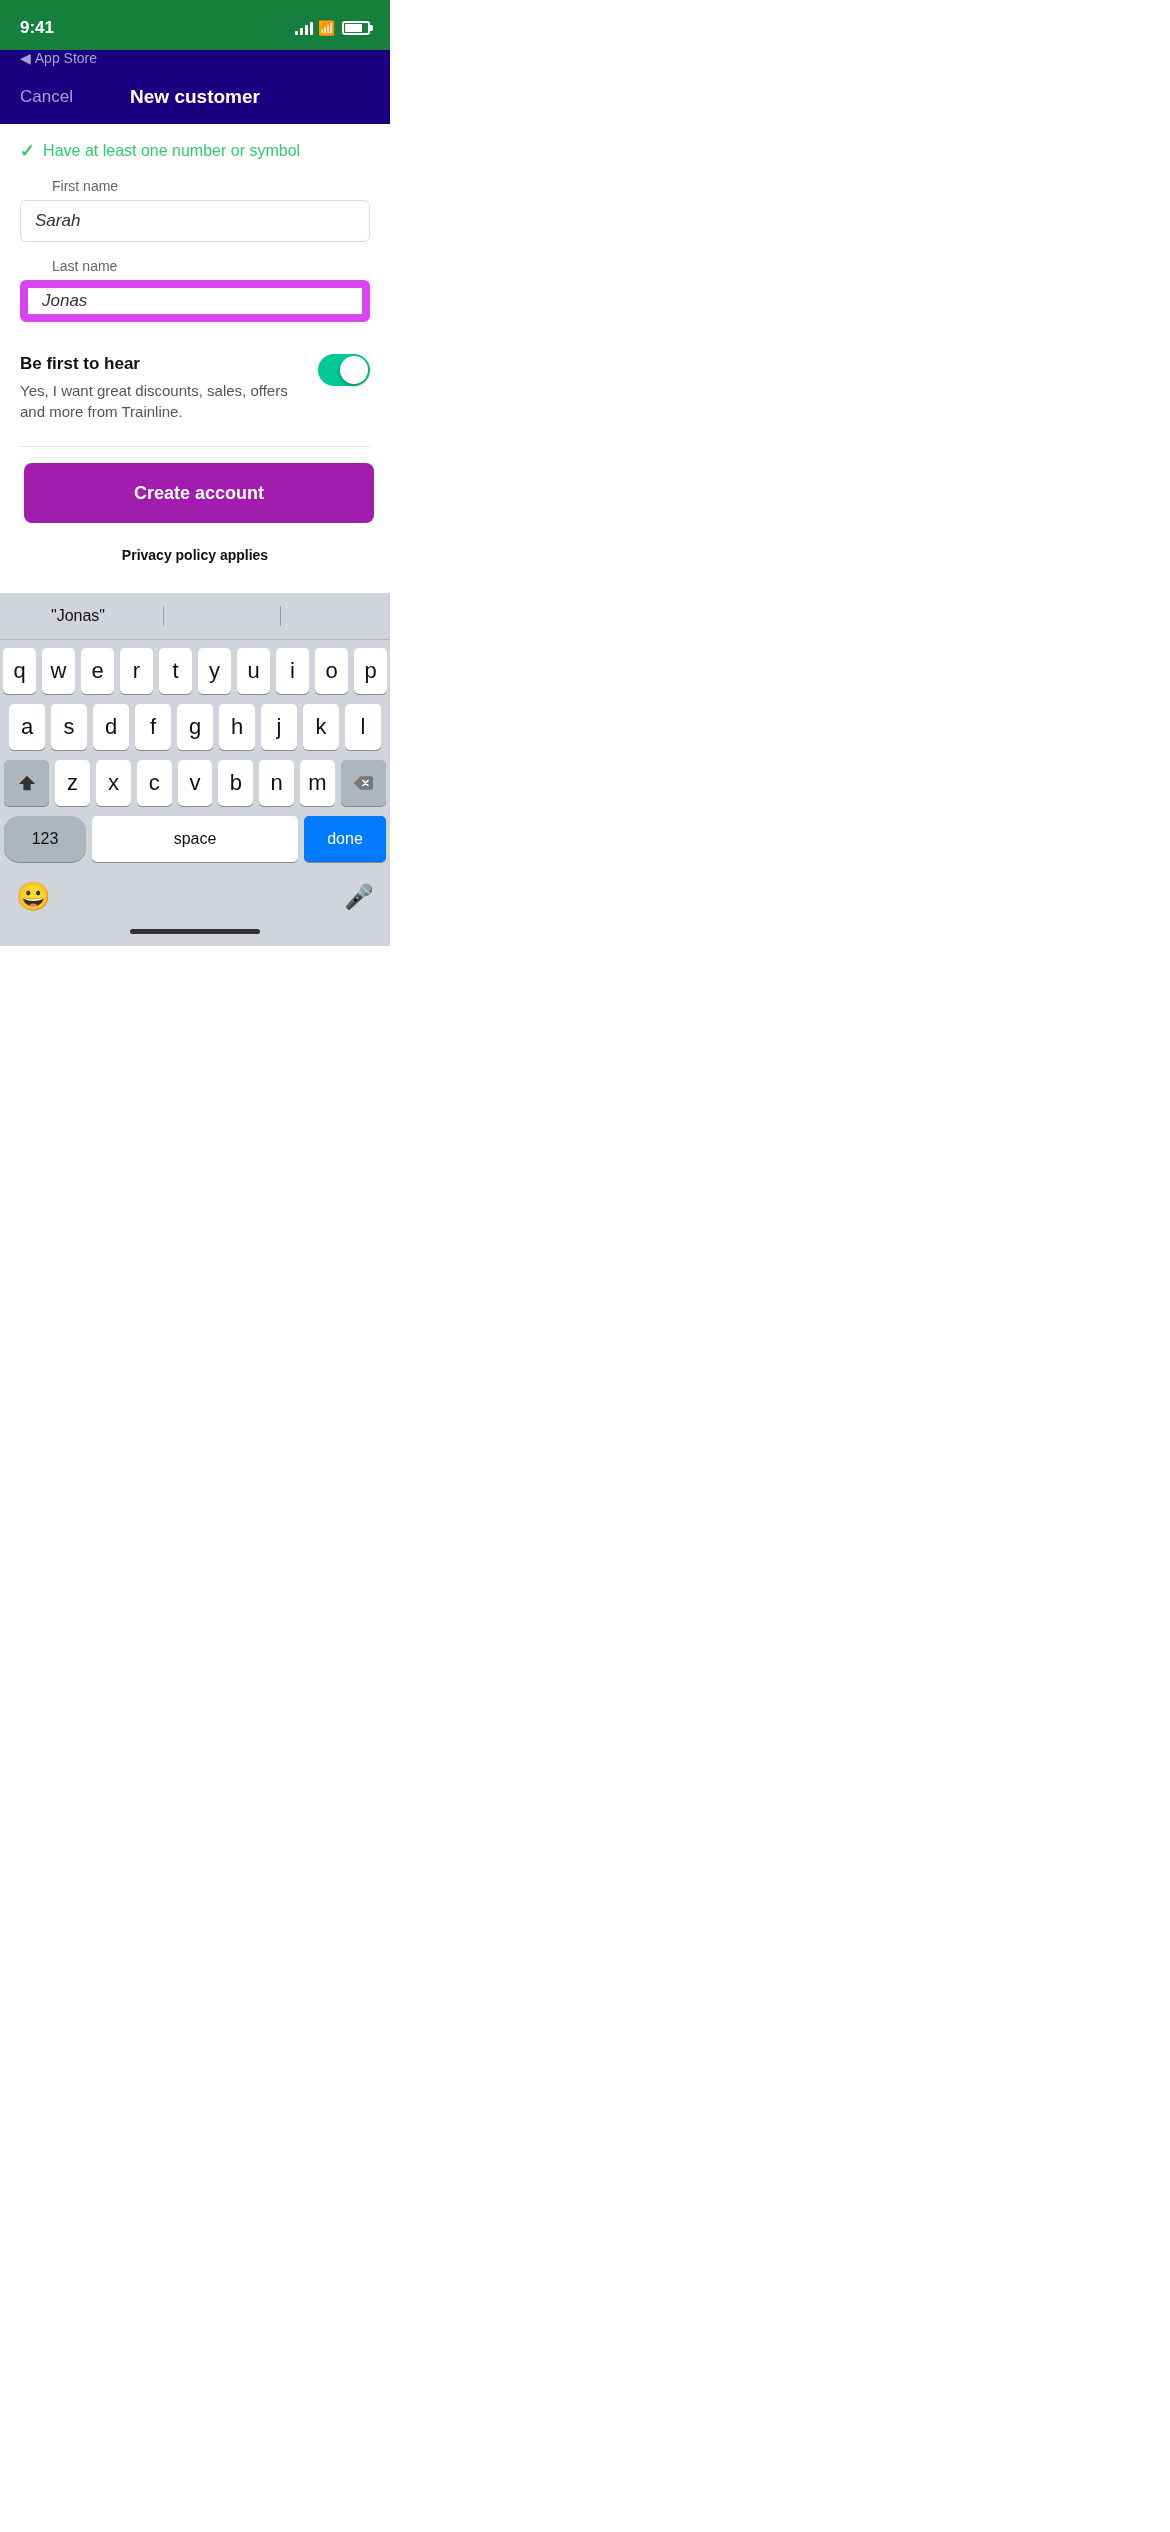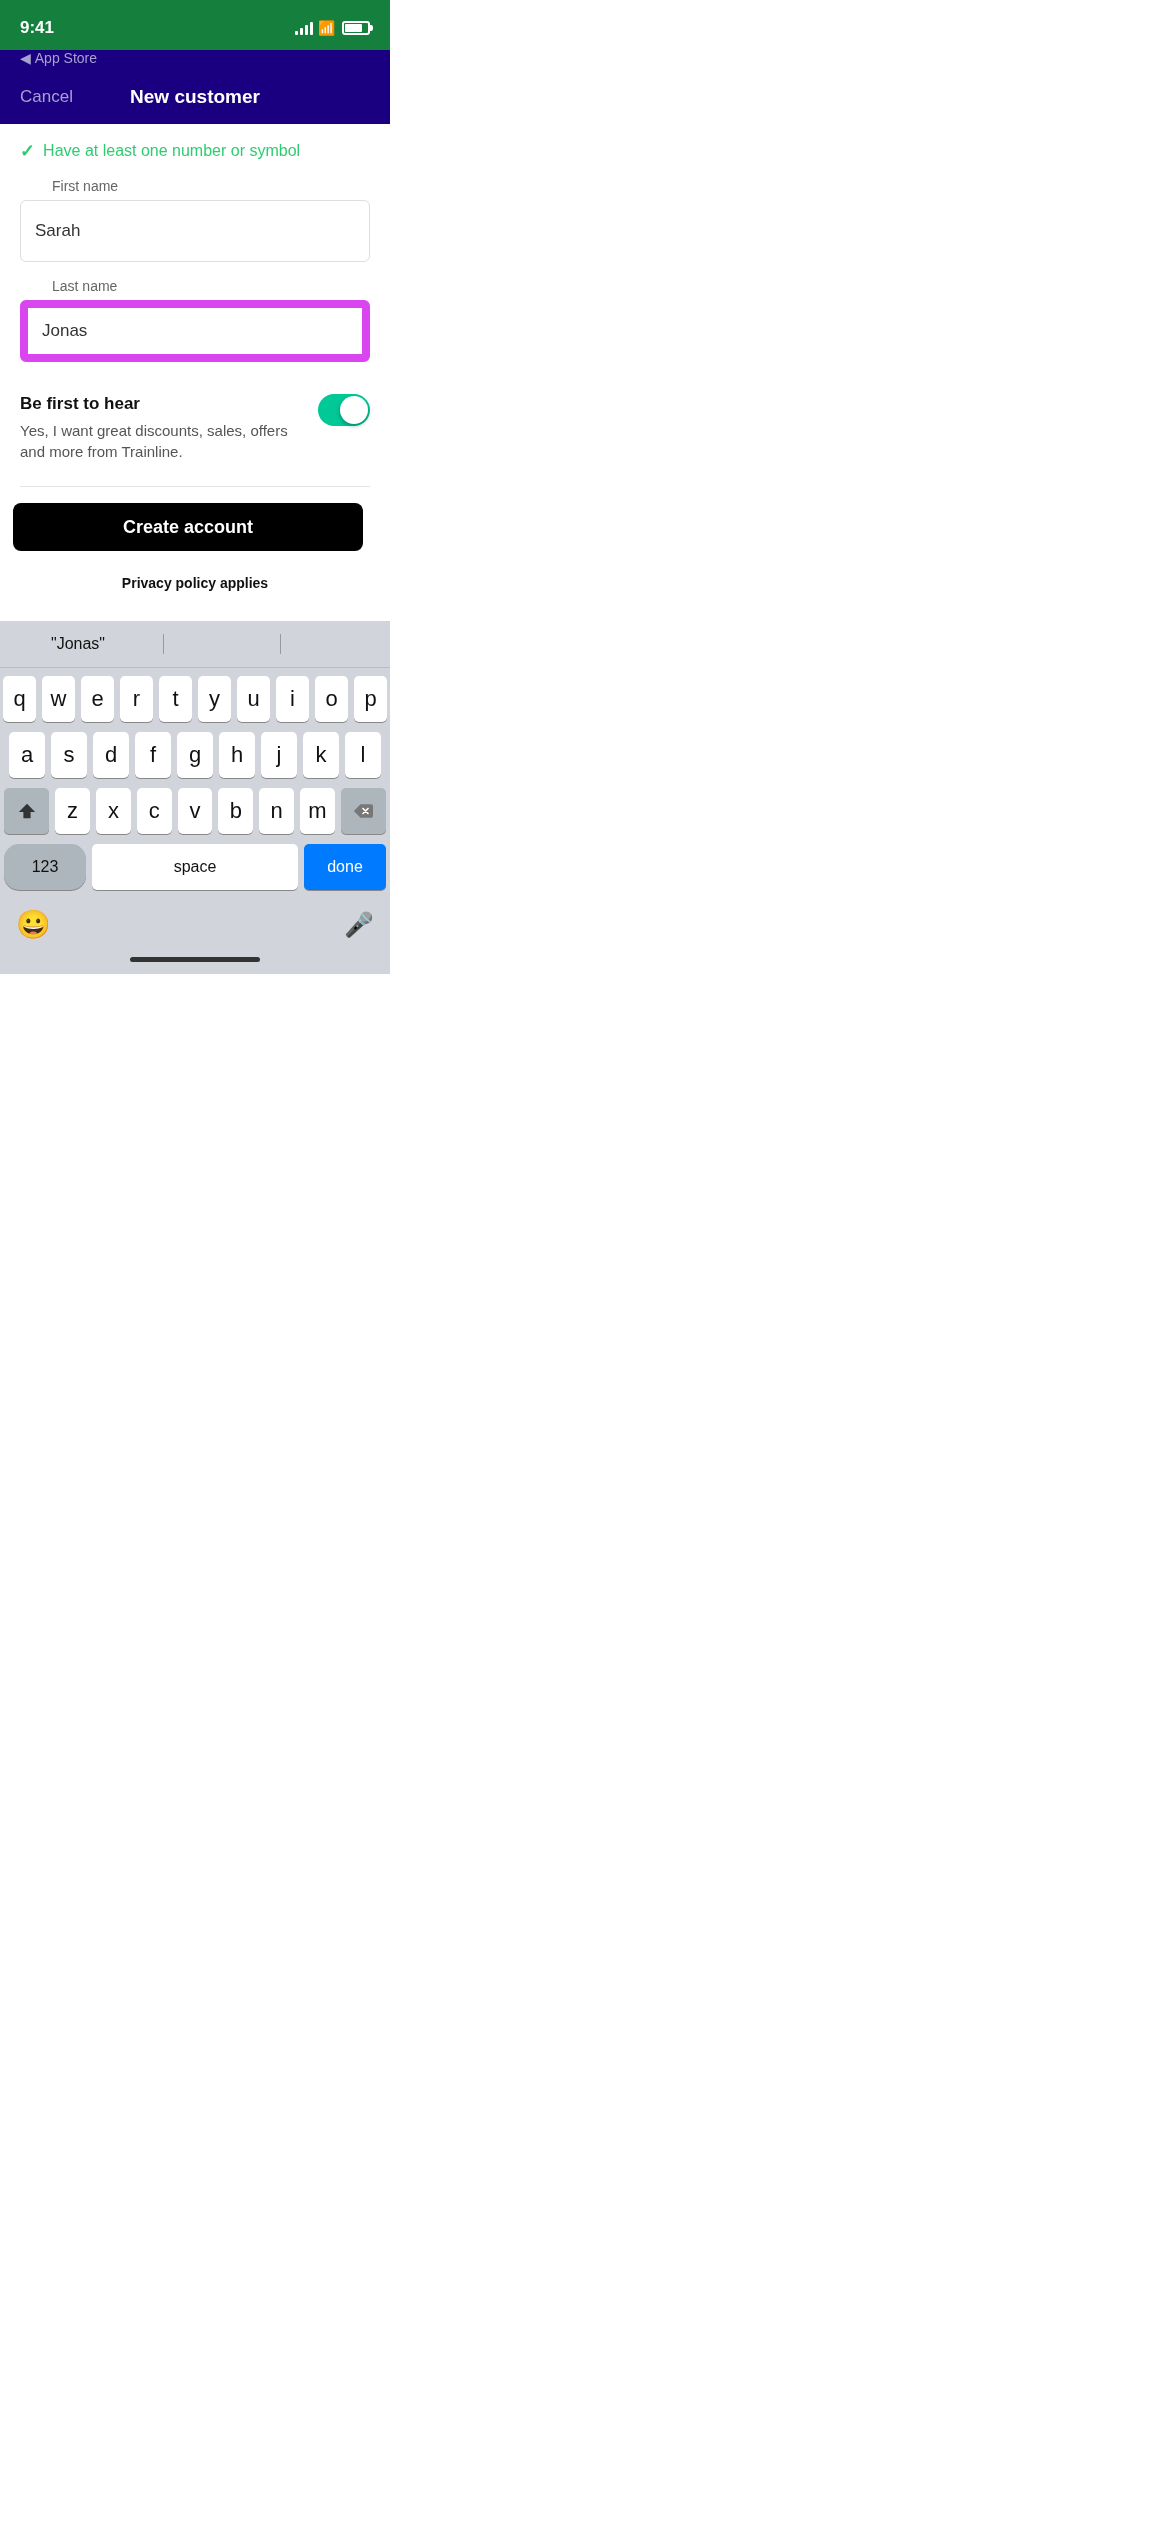--- a/index.html
+++ b/index.html
@@ -138,28 +138,29 @@
     }
     .field-label {
       color: #666;
       font-size: 14px;
       margin-bottom: 6px;
       display: block;
       margin-left: 32px;
     }
     .text-input {
       width: 100%;
-      height: 62px;
+      height: 42px;
       border: 1.5px solid #ddd;
       border-radius: 6px;
       padding: 0 14px;
       font-size: 17px;
       color: #333;
       outline: none;
       background: #fff;
+      font-style: italic;
     }
     .text-input.focused {
       border: 8px solid #d946ef;
     }
 
     
     .toggle-section {
       padding: 16px 20px;
       display: flex;
       align-items: flex-start;
@@ -202,29 +203,29 @@
 
     
     .divider {
       height: 1px;
       background: #e5e5e5;
       margin: 8px 20px;
     }
 
     
     .create-btn {
-      margin: 16px 13px;
-      background: #000000;
+      margin: 16px 24px;
+      background: #a21caf;
       color: white;
       font-size: 18px;
       font-weight: 600;
       border: none;
       border-radius: 8px;
       width: calc(100% - 40px);
-      height: 48px;
+      height: 60px;
       cursor: pointer;
       display: block;
     }
 
     
     .privacy-text {
       text-align: center;
       font-size: 14px;
       font-weight: 700;
       color: #111;

